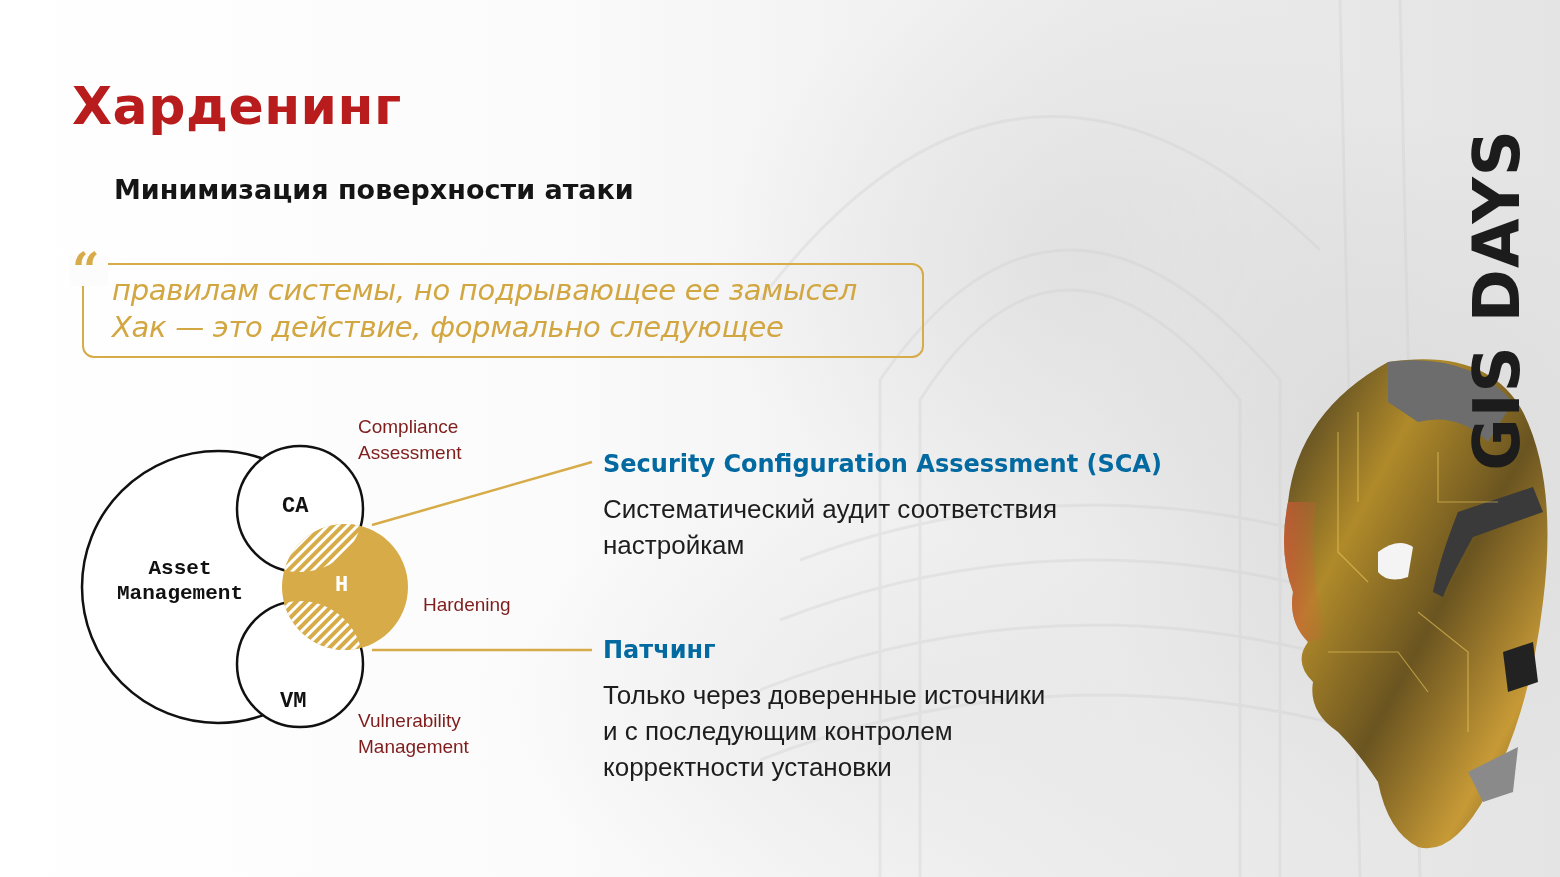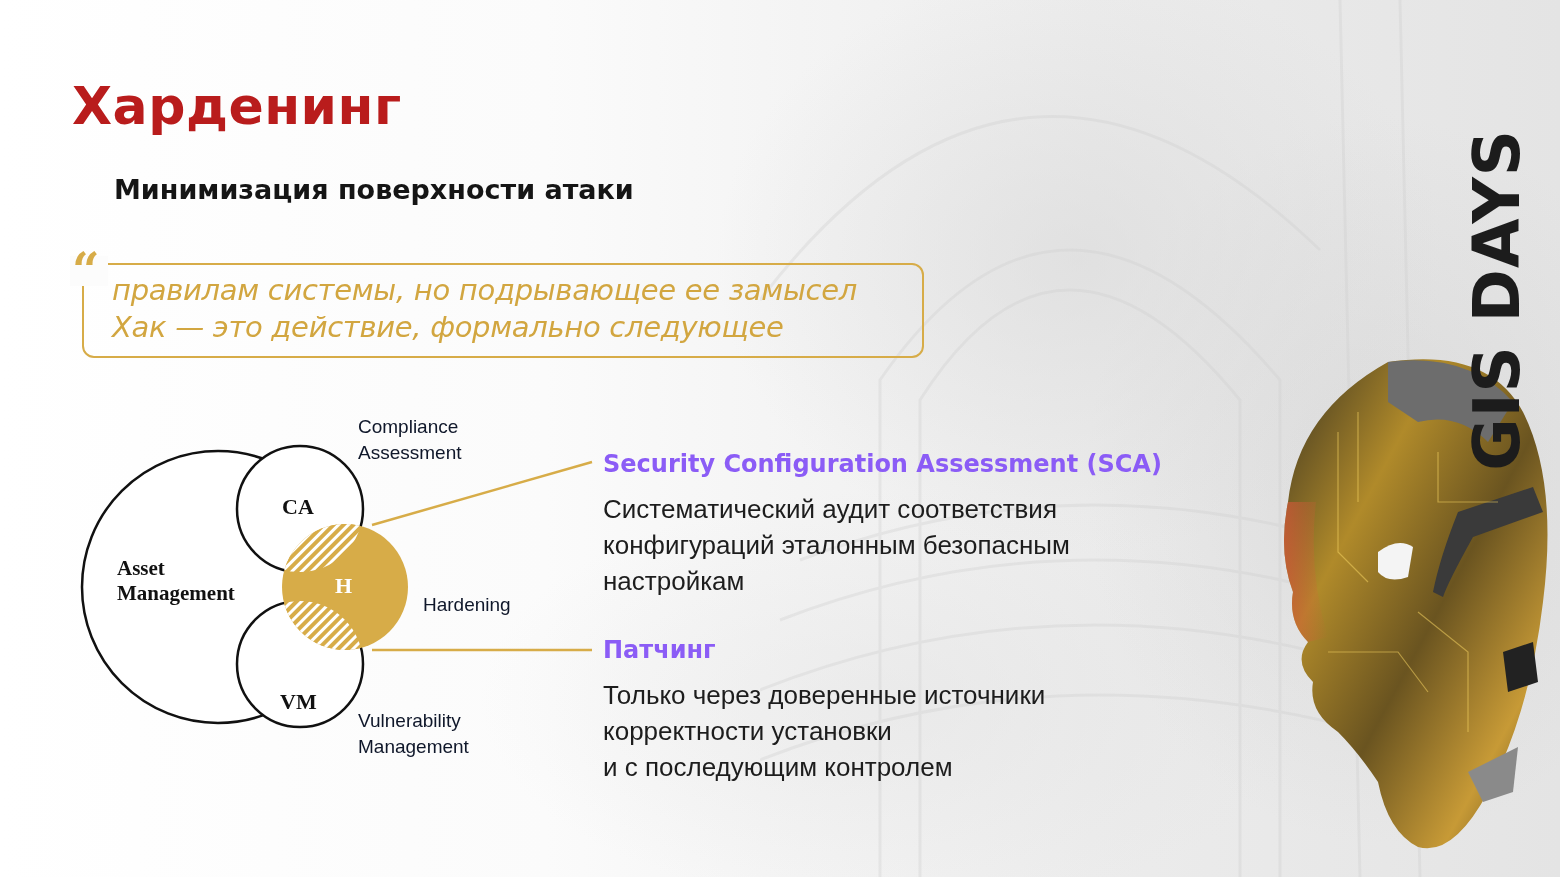--- a/index.html
+++ b/index.html
@@ -40,24 +40,24 @@
   .quote-mark {
     position: absolute; left: 72px; top: 246px; font-size: 48px; font-weight: bold;
     color: #d7ac48; font-family: "DejaVu Serif", serif; line-height: 1;
   }
   .quote-text {
     position: absolute; left: 112px; top: 272px; width: 810px;
     font-size: 29px; font-style: italic; color: #d2a640; line-height: 37px;
     font-family: "DejaVu Sans", sans-serif; letter-spacing: -0.3px;
   }
   .diagram { position: absolute; left: 0; top: 0; width: 620px; height: 877px; }
-  .lbl { position: absolute; font-size: 19px; color: #0f172a; line-height: 26px; font-family: "Liberation Sans", sans-serif; }
-  .circle-lbl { position: absolute; font-weight: bold; color: #111; font-family: Liberation Serif, serif; }
+  .lbl { position: absolute; font-size: 19px; color: #7f1d1d; line-height: 26px; font-family: "Liberation Sans", sans-serif; }
+  .circle-lbl { position: absolute; font-weight: bold; color: #111; font-family: Liberation Mono, monospace; text-align: center; }
   .section-title {
-    position: absolute; left: 603px; font-size: 24px; font-weight: bold; color: #8b5cf6;
+    position: absolute; left: 603px; font-size: 24px; font-weight: bold; color: #0369a1;
     font-family: "DejaVu Sans", sans-serif;
   }
   .section-body {
     position: absolute; left: 603px; font-size: 26px; color: #1d1d1d; line-height: 36px;
     font-family: "Liberation Sans", sans-serif; width: 620px;
   }
   .brand {
     position: absolute; left: 1462px; top: 85px; width: 70px; height: 430px;
   }
   .brand span {
@@ -138,29 +138,28 @@
 </div>
 <div class="lbl" style="left:423px; top:573px;margin-top:19px;">Hardening</div>
 <div class="lbl" style="left:358px; top:708px;">
   <div>Vulnerability</div>
   <div>Management</div>
 </div>
 
 <div class="section-title" style="top:450px;">Security Configuration Assessment (SCA)</div>
 <div class="section-body" style="top:491px;">
   <div>Систематический аудит соответствия</div>
-  <div>конфигураций эталонным безопасным</div>
   <div>настройкам</div>
 </div>
 
 <div class="section-title" style="top:636px;">Патчинг</div>
 <div class="section-body" style="top:677px;">
   <div>Только через доверенные источники</div>
+  <div>и с последующим контролем</div>
   <div>корректности установки</div>
-  <div>и с последующим контролем</div>
 </div>
 
 <svg class="mask" viewBox="0 0 292 510">
   <defs>
     <linearGradient id="maskGold" x1="0" y1="0" x2="1" y2="1">
       <stop offset="0" stop-color="#3a3320"></stop>
       <stop offset="0.3" stop-color="#b08a2a"></stop>
       <stop offset="0.55" stop-color="#6a5420"></stop>
       <stop offset="0.8" stop-color="#c79a36"></stop>
       <stop offset="1" stop-color="#4a3a18"></stop>

